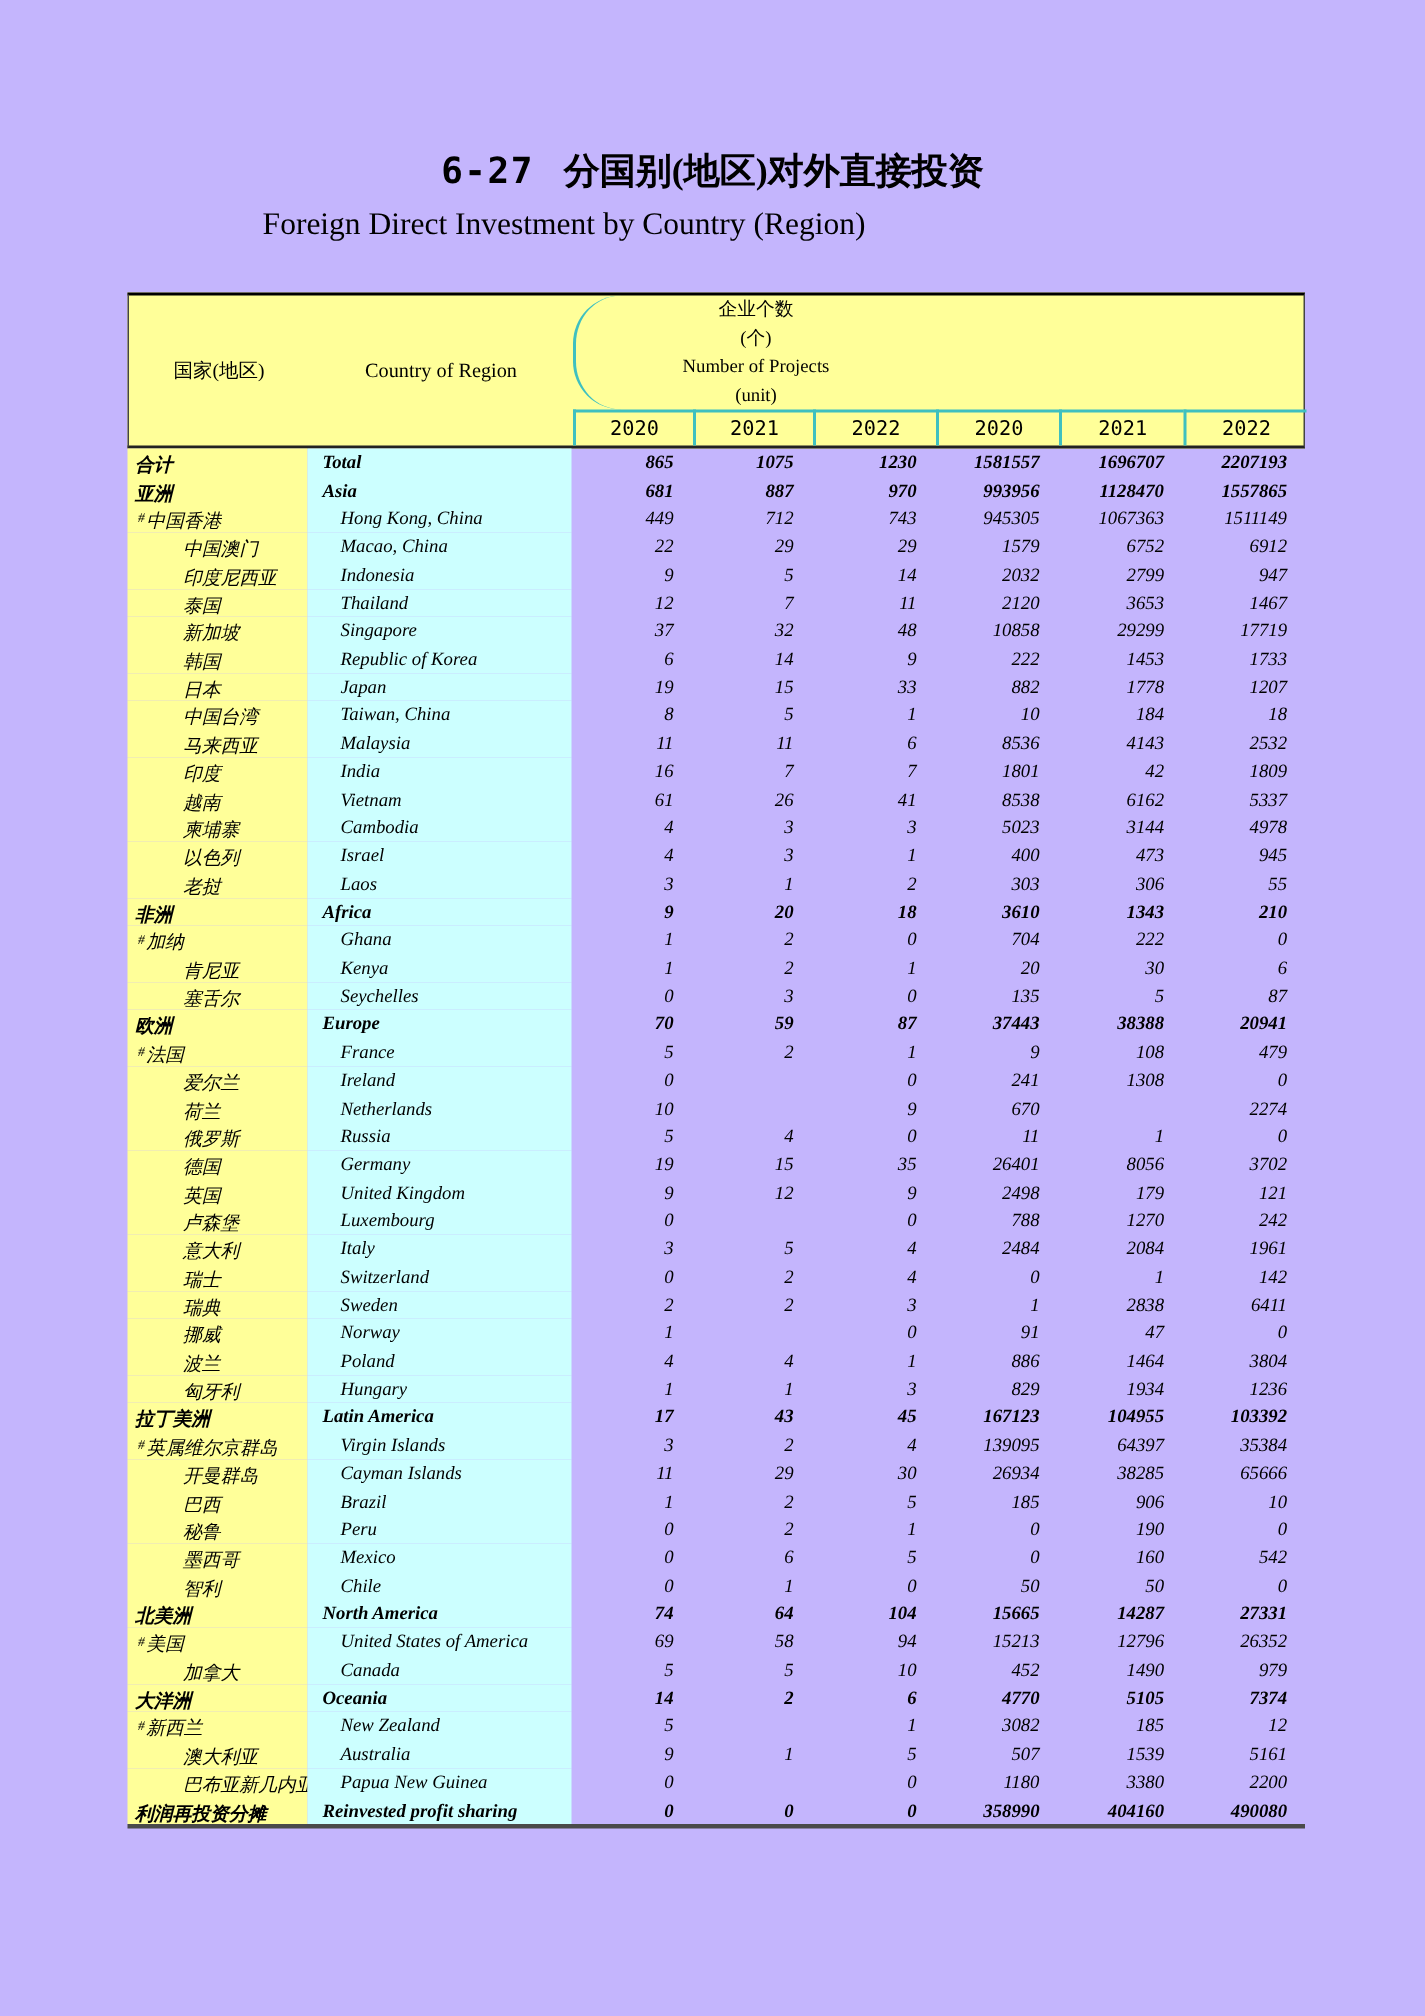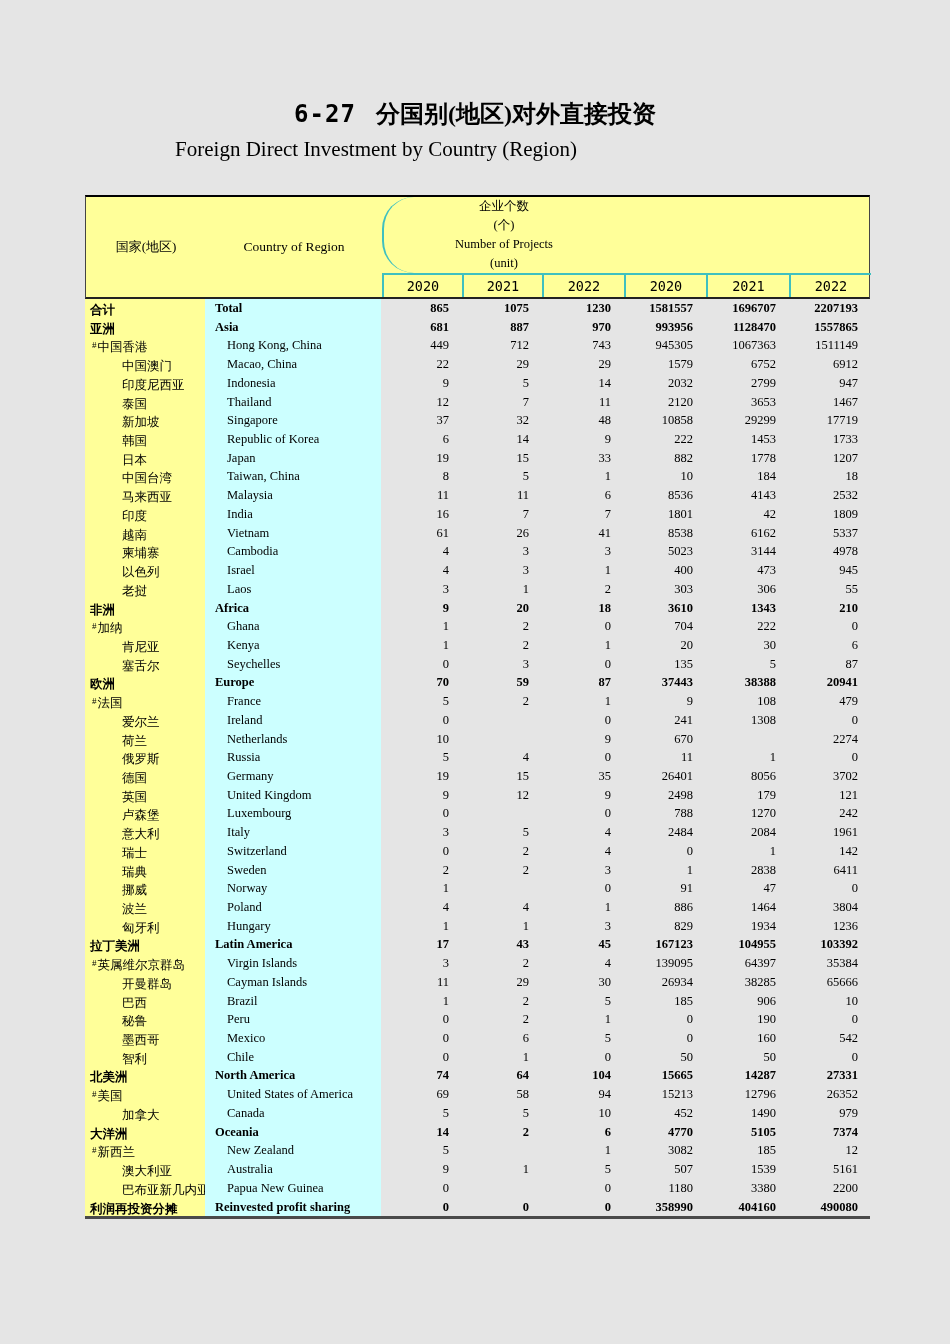--- a/index.html
+++ b/index.html
@@ -1,16 +1,16 @@
 <!DOCTYPE html>
 <html><head>
 <meta charset="utf-8">
 <style>
   html,body{margin:0;padding:0;background:#ffffff;}
-  .page{position:relative;width:950px;height:1344px;background:#e5e5e5;
+  .page{position:relative;width:950px;height:1344px;background:#c4b5fd;
         font-family:"Liberation Serif","DejaVu Serif",serif;color:#000;}
   .title-line{position:absolute;top:98px;left:0;width:950px;text-align:center;
               font-size:24px;font-weight:bold;white-space:nowrap;}
   .title-num{font-family:"DejaVu Sans Mono","Liberation Mono",monospace;
              font-weight:bold;letter-spacing:1px;margin-right:20px;}
   .subtitle{position:absolute;top:137px;left:0;width:752px;text-align:center;
             font-size:21px;}
 
   .tbl{position:absolute;left:85px;top:195px;width:785px;}
 
@@ -35,21 +35,21 @@
   .h-year{grid-row:2;text-align:center;
           font-family:"DejaVu Sans Mono","Liberation Mono",monospace;
           font-size:13.5px;line-height:22px;
           border-top:2px solid #3FC0C0;border-left:2px solid #3FC0C0;}
 
   
   .bodygrid{display:grid;
        grid-template-columns:120px 176px 80px 80px 82px 82px 83px 82px;
        grid-auto-rows:18.73px;
        border-bottom:3px solid #4a4a4a;
-       font-size:12.5px;}
+       font-size:12.5px;font-style:italic;}
   .row{display:contents;}
   .bodygrid .row > div{line-height:18.7px;white-space:nowrap;overflow:hidden;}
   .c-cn{background:#FFFF99;padding-left:4px;}
   .c-en{background:#CCFFFF;padding-left:10px;}
   .c-num{text-align:right;padding-right:12px;}
   .row.b > div{font-weight:bold;}
   .row.lv1 .c-cn{padding-left:7px;}
   .row.lv2 .c-cn{padding-left:36px;}
   .row.lv1 .c-en,.row.lv2 .c-en{padding-left:22px;}
   .hash{font-size:9px;vertical-align:3px;margin-right:1px;}

